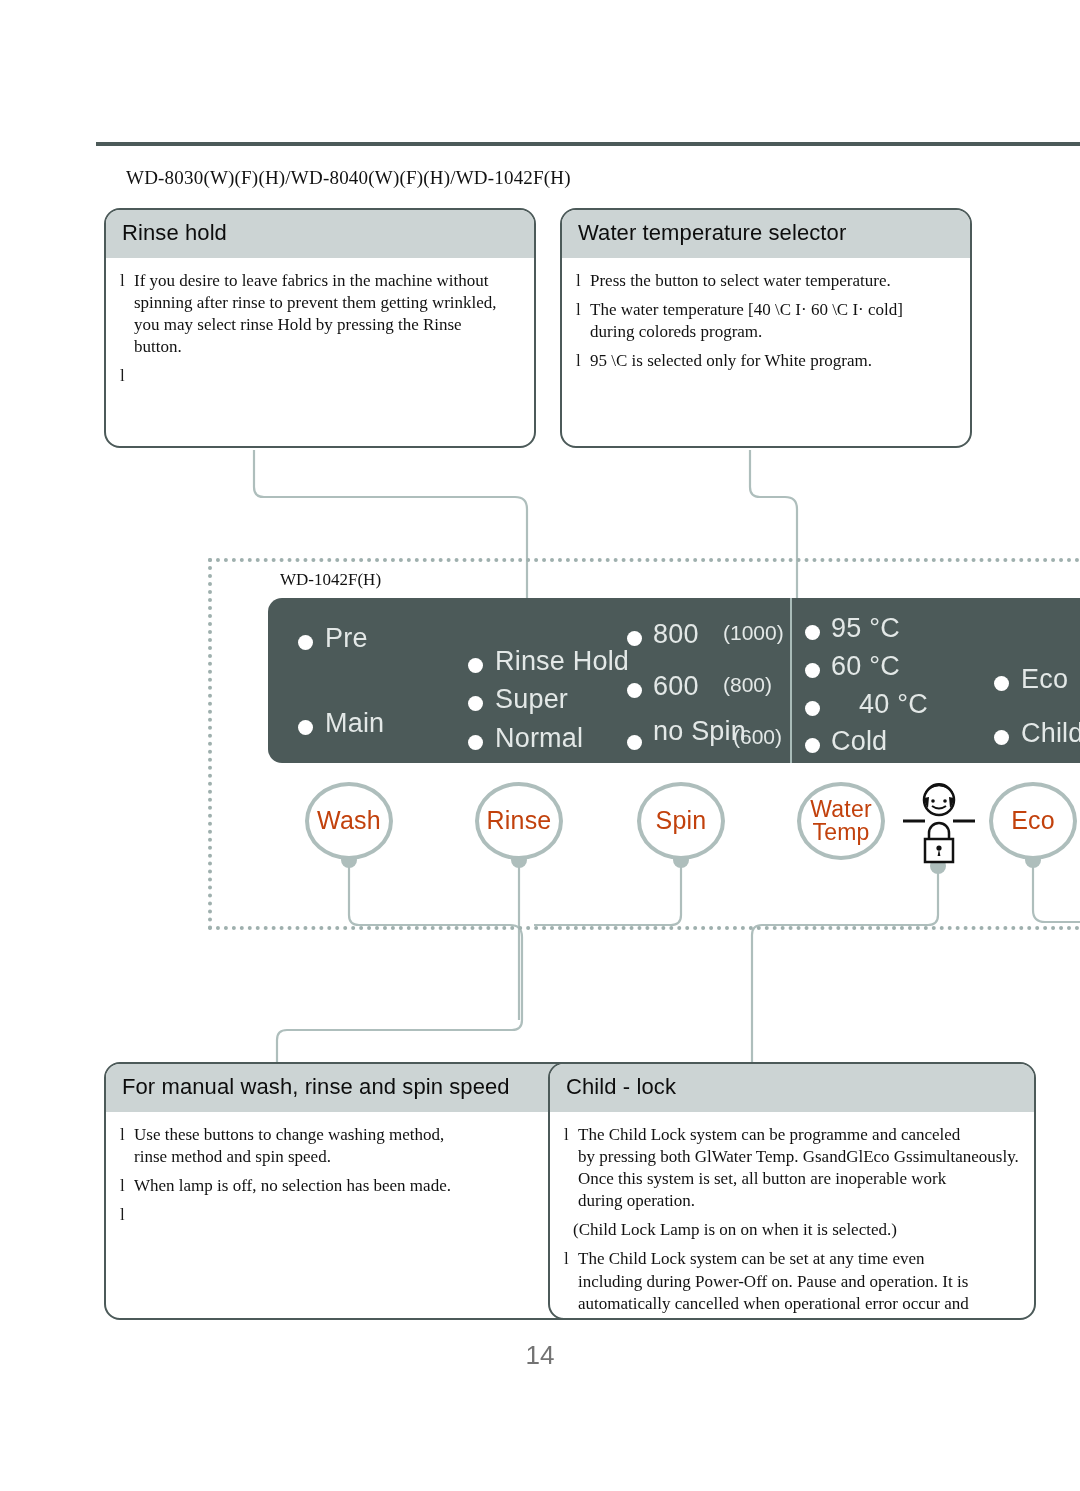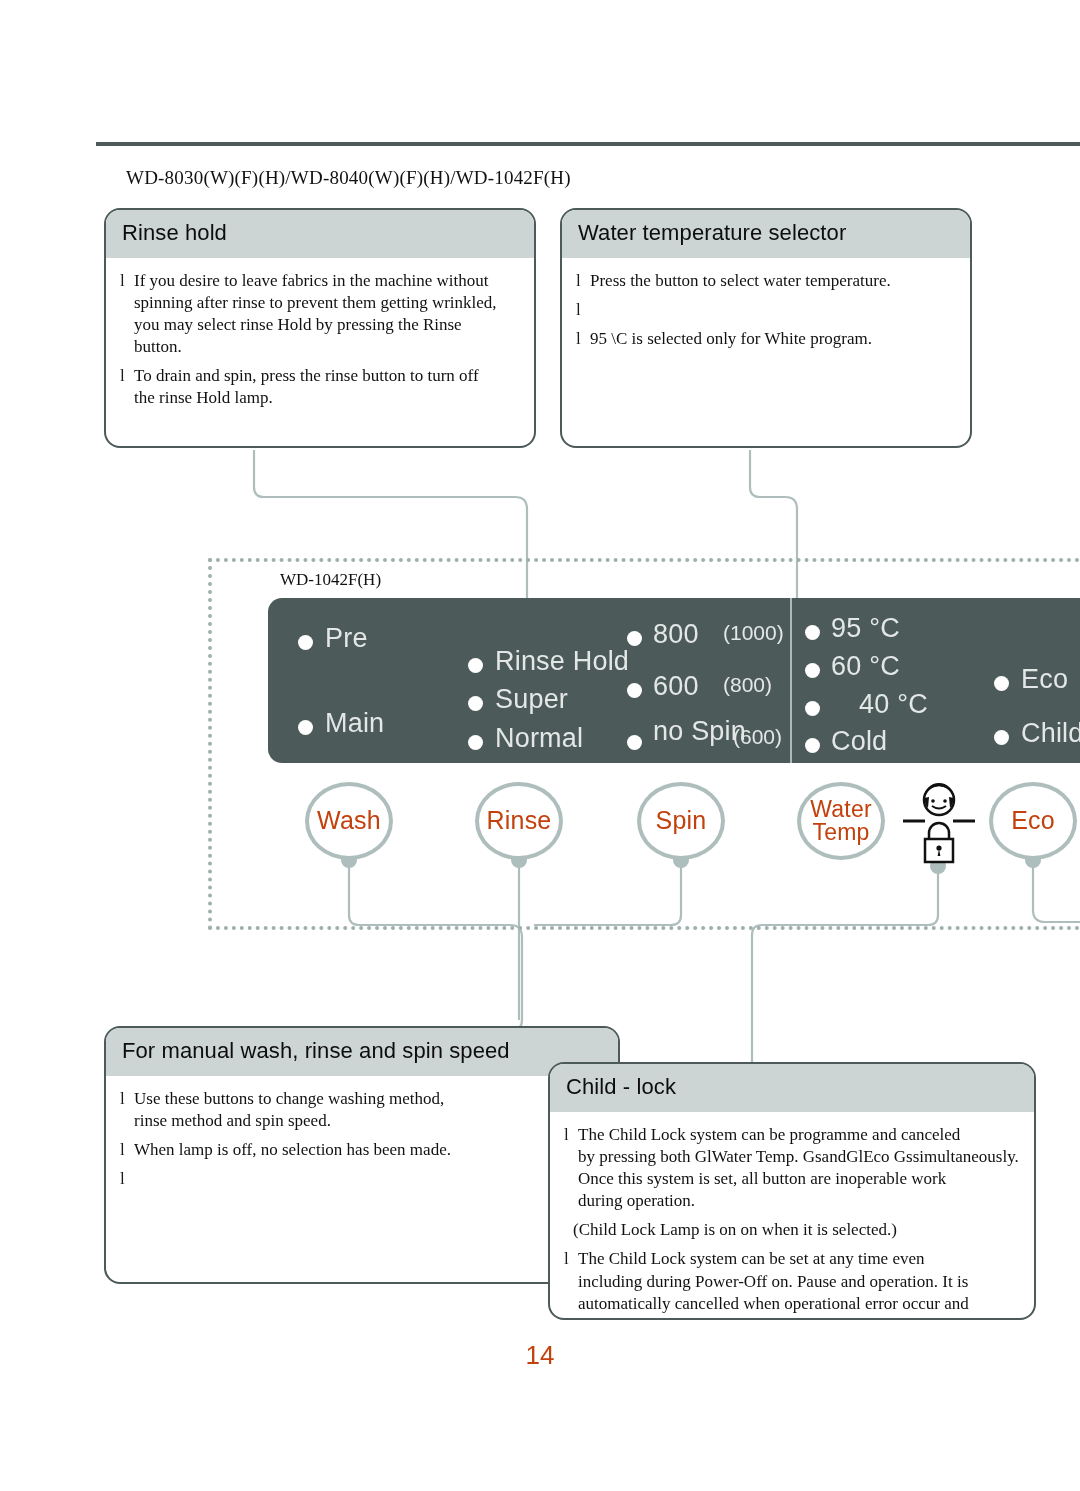--- a/index.html
+++ b/index.html
@@ -38,21 +38,21 @@
     font-family:"Liberation Serif", serif;font-size:17px;color:#111;
     line-height:1.30;white-space:pre-line;
   }
   .plain-text{
     font-family:"Liberation Serif", serif;font-size:17px;color:#111;
     line-height:1.30;white-space:pre-line;margin-left:9px;
   }
 
   #panel-rinse-hold{left:104px;top:208px;width:432px;height:240px;}
   #panel-water-temp{left:560px;top:208px;width:412px;height:240px;}
-  #panel-manual{left:104px;top:1026px;width:516px;height:258px;}
+  #panel-manual{left:104px;top:1062px;width:516px;height:258px;}
   #panel-child-lock{left:548px;top:1062px;width:488px;height:258px;}
 
   
   #connectors{left:0;top:0;width:1080px;height:1491px;}
 
   
   #group-box{
     left:208px;top:558px;width:880px;height:372px;
     border:4px dotted #9fb0ae;box-sizing:border-box;
   }
@@ -92,21 +92,21 @@
     font-size:25px;color:#c2410c;line-height:1.02;letter-spacing:.2px;
   }
   .btn-circle.two-line span{font-size:23px;}
 
   
   #childlock-icon{left:903px;top:783px;width:72px;height:84px;}
 
   
   #page-number{
     left:0;top:1340px;width:1080px;text-align:center;
-    font-size:26px;color:#c2410c;
+    font-size:26px;color:#737373;
   }
 </style>
 </head>
 <body>
 
 <div class="abs" id="top-rule"></div>
 
 <div class="abs" id="model-line">WD-8030(W)(F)(H)/WD-8040(W)(F)(H)/WD-1042F(H)</div>
 
 <svg class="abs" id="connectors" viewBox="0 0 1080 1491" fill="none">
@@ -142,35 +142,35 @@
   <div class="panel-body">
     <div class="bullet-row">
       <div class="bullet-mark">l</div>
       <div class="bullet-text">If you desire to leave fabrics in the machine without
 spinning after rinse to prevent them getting wrinkled,
 you may select rinse Hold by pressing the Rinse
 button.</div>
     </div>
     <div class="bullet-row">
       <div class="bullet-mark">l</div>
-      <div class="bullet-text">To drain and spin, press the rinse button to turn off
-the rinse Hold lamp.</div>
     </div>
   </div>
 </div>
 
 <div class="abs panel" id="panel-water-temp">
   <div class="panel-head">Water temperature selector</div>
   <div class="panel-body">
     <div class="bullet-row">
       <div class="bullet-mark">l</div>
       <div class="bullet-text">Press the button to select water temperature.</div>
     </div>
     <div class="bullet-row">
       <div class="bullet-mark">l</div>
+      <div class="bullet-text">The water temperature [40    \C I·  60 \C I·  cold]
+during coloreds program.</div>
     </div>
     <div class="bullet-row">
       <div class="bullet-mark">l</div>
       <div class="bullet-text">95 \C  is selected only for White program.</div>
     </div>
   </div>
 </div>
 
 <div class="abs" id="group-box"></div>
 <div class="abs" id="group-label">WD-1042F(H)</div>

